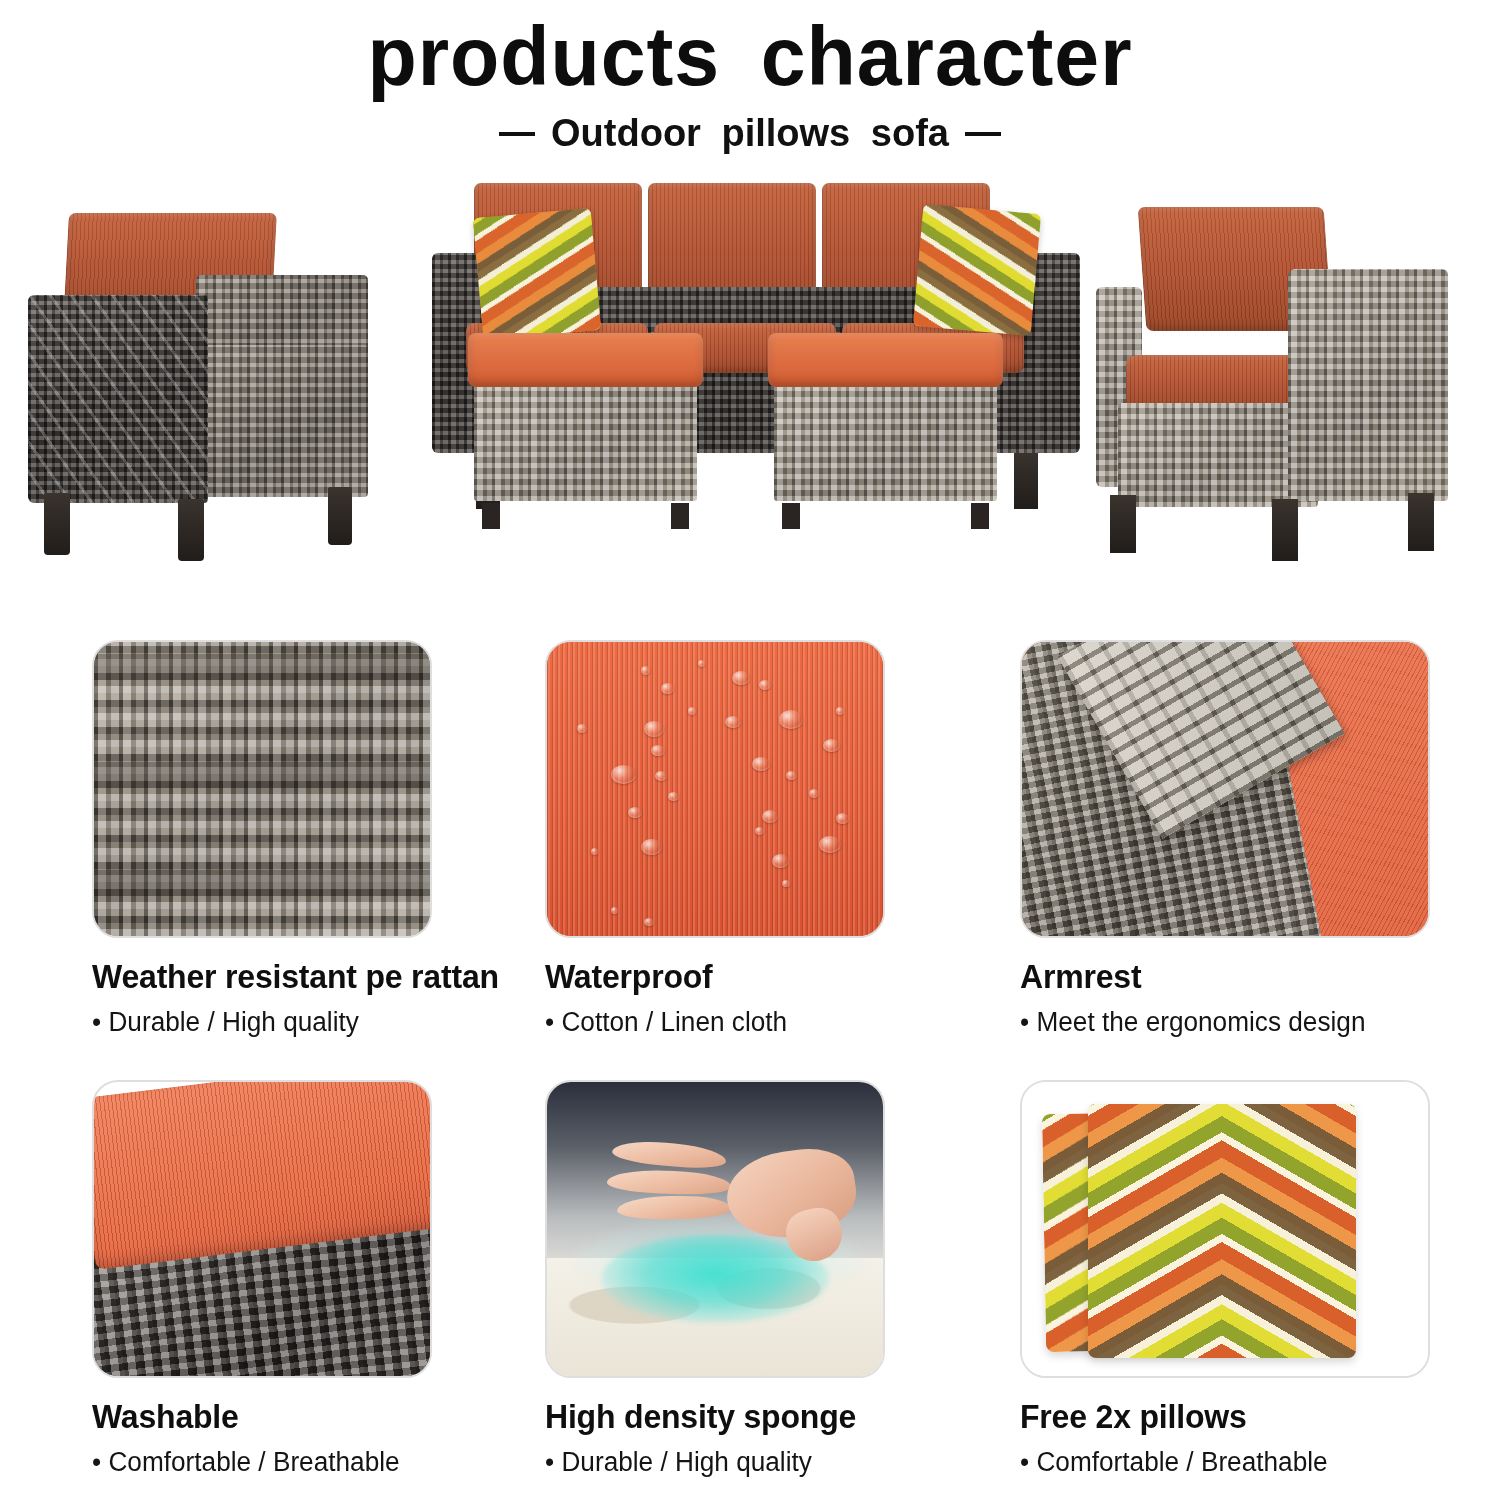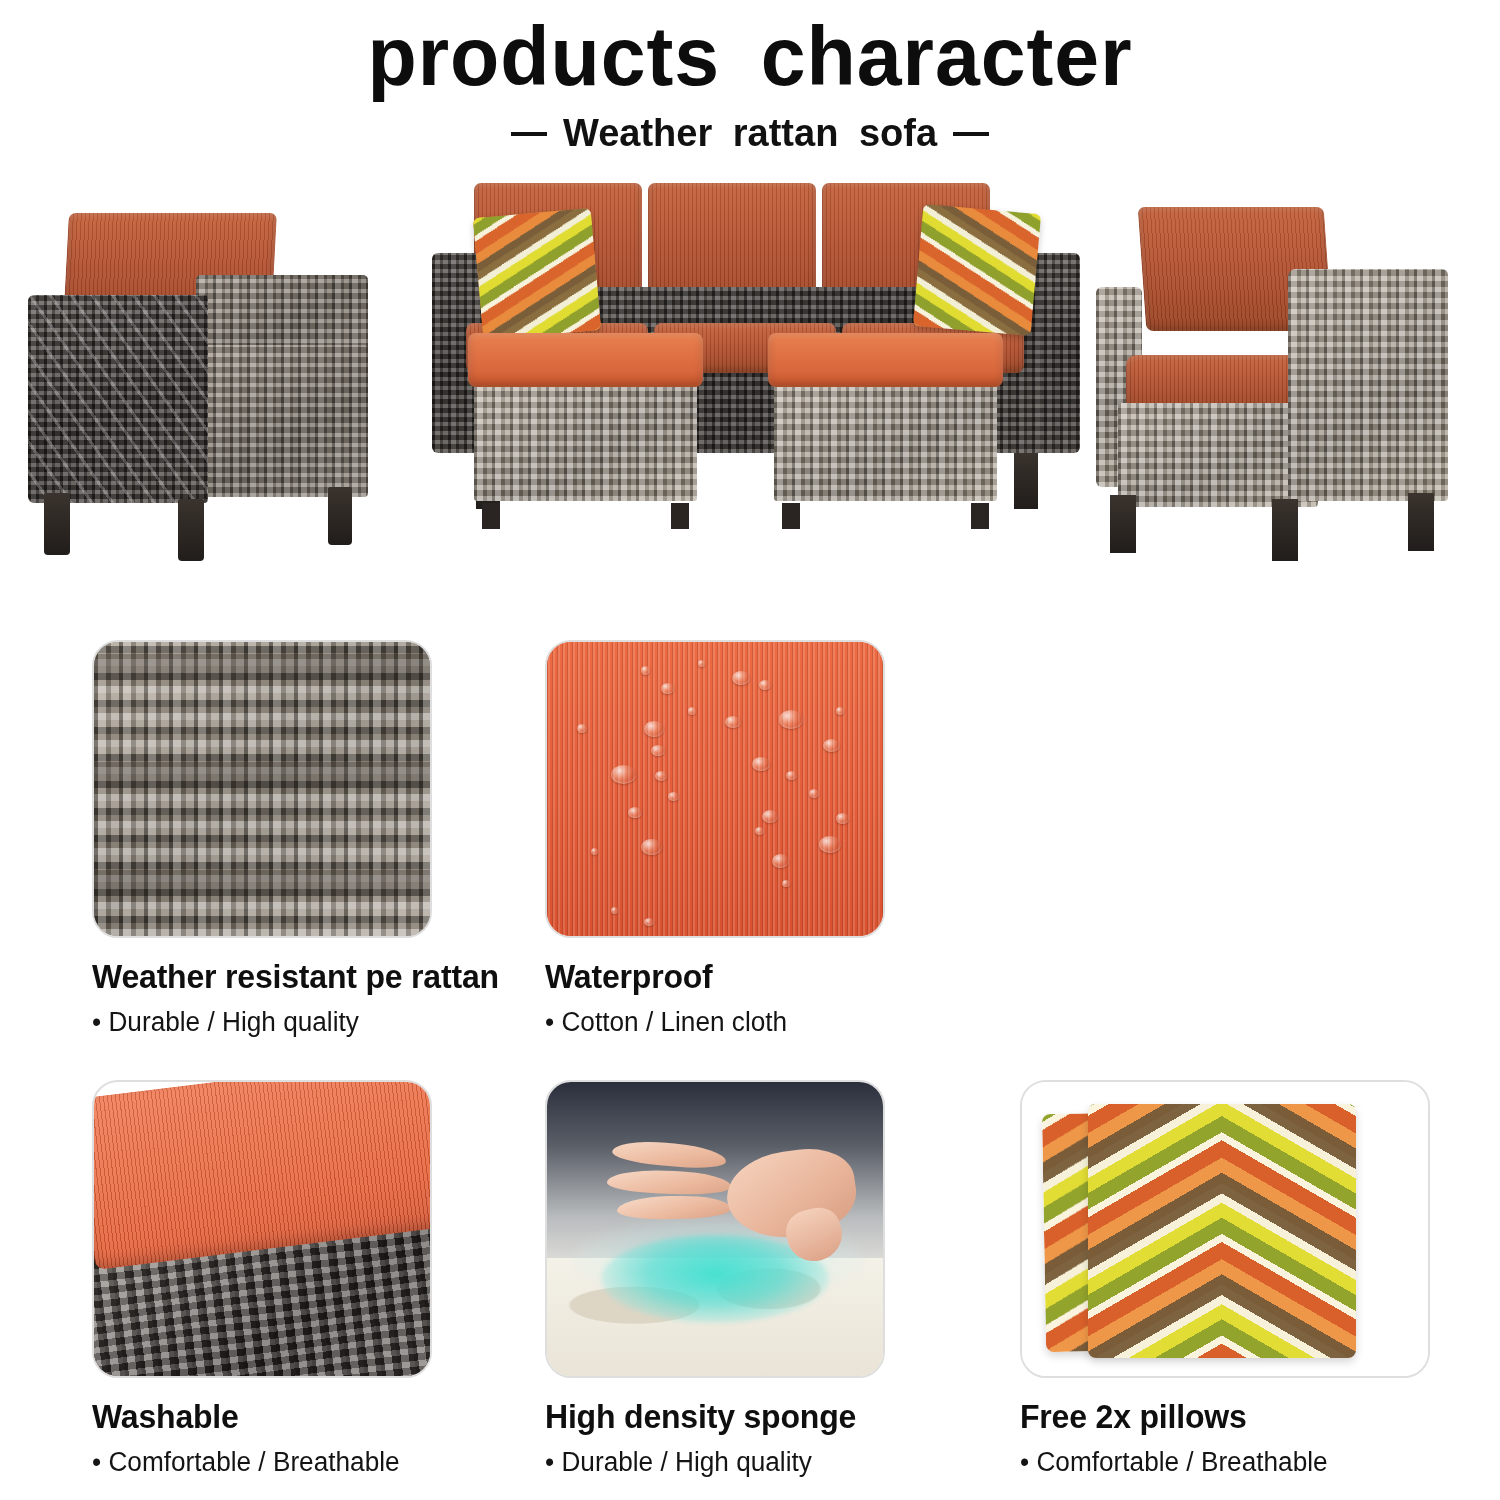--- a/index.html
+++ b/index.html
@@ -470,21 +470,21 @@
   .pil-half.L { left:0; }
   .pil-half.R { left:50%; }
 </style>
 </head>
 <body>
 
 <div class="header">
   <div class="main-title">products  character</div>
   <div class="sub-title-row">
     <span class="dash"></span>
-    <span>Weather  rattan  sofa</span>
+    <span>Outdoor  pillows  sofa</span>
     <span class="dash"></span>
   </div>
 </div>
 
 <div class="hero">
 
   <div class="chair-l">
     <div class="back-cush cush"></div>
     <div class="arm-back weave-mid"></div>
     <div class="seat-cush cush"></div>
@@ -587,20 +587,32 @@
         <div class="drop" style="left:67%;top:72%;width:17px;height:14px;"></div>
         <div class="drop" style="left:13%;top:70%;width:7px;height:7px;"></div>
         <div class="drop" style="left:70%;top:81%;width:8px;height:7px;"></div>
         <div class="drop" style="left:19%;top:90%;width:7px;height:7px;"></div>
         <div class="drop" style="left:29%;top:94%;width:10px;height:8px;"></div>
       </div>
       <div class="f-title">Waterproof</div>
       <div class="f-sub">• Cotton  / Linen cloth</div>
     </div>
 
+    <div class="fcell c2">
+      <div class="panel wide">
+        <div class="armrest-scene">
+          <div class="cushion-bg"></div>
+          <div class="floor"></div>
+          <div class="arm-mass"></div>
+          <div class="arm-top"></div>
+        </div>
+      </div>
+      <div class="f-title">Armrest</div>
+      <div class="f-sub">• Meet the ergonomics design</div>
+    </div>
   </div>
 
   <div class="frow">
 
     <div class="fcell c0">
       <div class="panel">
         <div class="wash-scene">
           <div class="base"></div>
           <div class="welt"></div>
           <div class="cush-top"></div>

